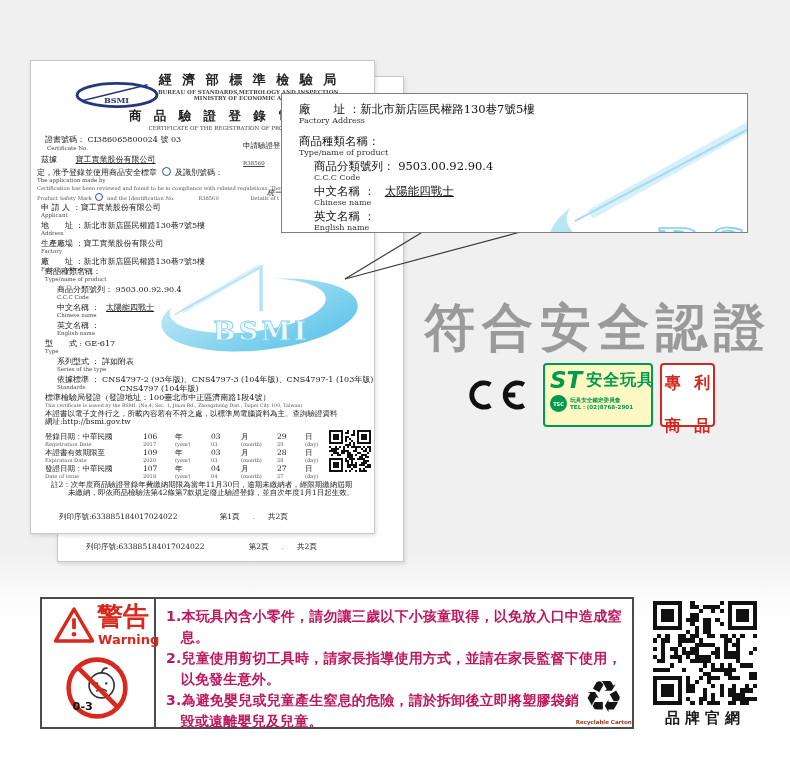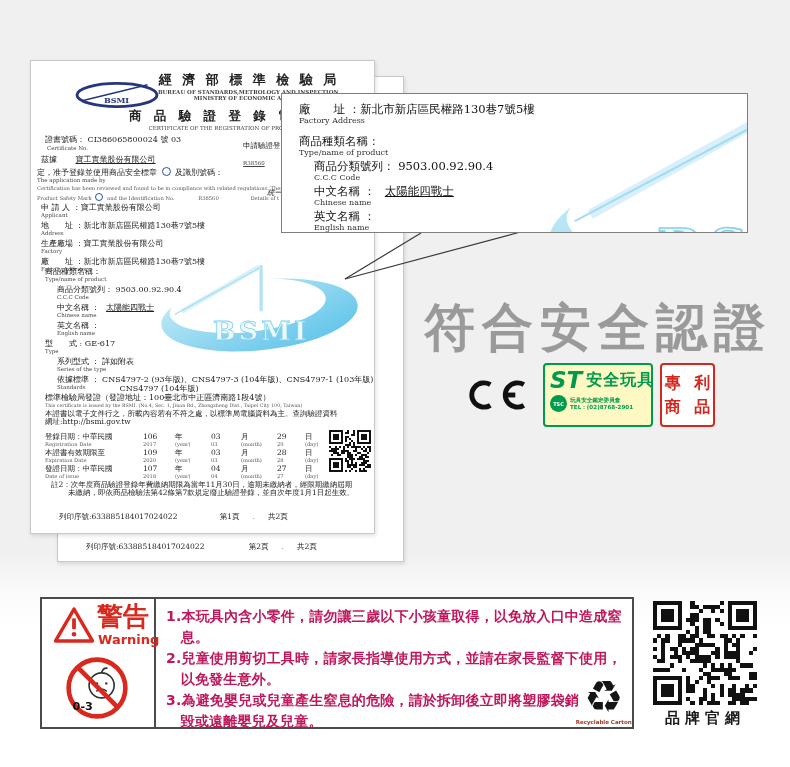--- a/index.html
+++ b/index.html
@@ -27,21 +27,21 @@
   .st-box{border:2px solid var(--st-green,#009a4e);border-radius:4px;background:#fef9c3;padding:4px 5px 2px 5px;box-sizing:border-box;}
   .st-top{display:flex;align-items:center;gap:4px;}
   .st-logo{font-size:23px;font-weight:800;font-style:italic;color:var(--st-green,#009a4e);line-height:23px;}
   .st-label{font-size:16px;font-weight:700;letter-spacing:1px;color:var(--st-green,#009a4e);white-space:nowrap;}
   .st-bottom{display:flex;align-items:center;gap:3px;margin-top:3px;}
   .st-seal{width:17px;height:17px;border-radius:50%;background:var(--st-green,#009a4e);color:#fff;
            font-size:5px;font-weight:700;display:flex;align-items:center;justify-content:center;flex:0 0 auto;}
   .st-small{font-size:5.6px;line-height:7px;color:var(--st-green,#009a4e);font-weight:700;white-space:nowrap;}
   .patent-box{border:2.5px solid var(--patent-red,#d3281f);border-radius:4px;background:#fff;
               display:flex;flex-direction:column;align-items:center;justify-content:center;box-sizing:border-box;}
-  .patent-line{color:var(--patent-red,#d3281f);font-size:16px;font-weight:800;letter-spacing:4px;line-height:24px;white-space:nowrap;margin-left:4px;}
+  .patent-line{color:var(--patent-red,#d3281f);font-size:16px;font-weight:800;letter-spacing:4px;line-height:24px;white-space:nowrap;margin-left:4px;margin-top:19px;}
   
   .warn-box{border:2px solid #4b4b4b;background:#fff;display:flex;box-sizing:border-box;}
   .warn-left{width:112px;flex:0 0 auto;border-right:2px solid #4b4b4b;position:relative;}
   .warn-title{font-size:26px;font-weight:800;color:var(--warn-red,#d9281e);line-height:28px;white-space:nowrap;}
   .warn-sub{font-size:13px;font-weight:600;color:var(--warn-red,#d9281e);}
   .warn-right{flex:1;padding:7px 8px 4px 10px;position:relative;}
   .warn-item{font-size:14px;font-weight:700;color:#be185d;line-height:1.5;
              padding-left:1.05em;text-indent:-1.05em;letter-spacing:0.2px;}
   .recycle-wrap{position:absolute;right:4px;bottom:2px;text-align:center;width:58px;}
   .recycle-glyph{font-size:44px;line-height:44px;color:#151515;}

